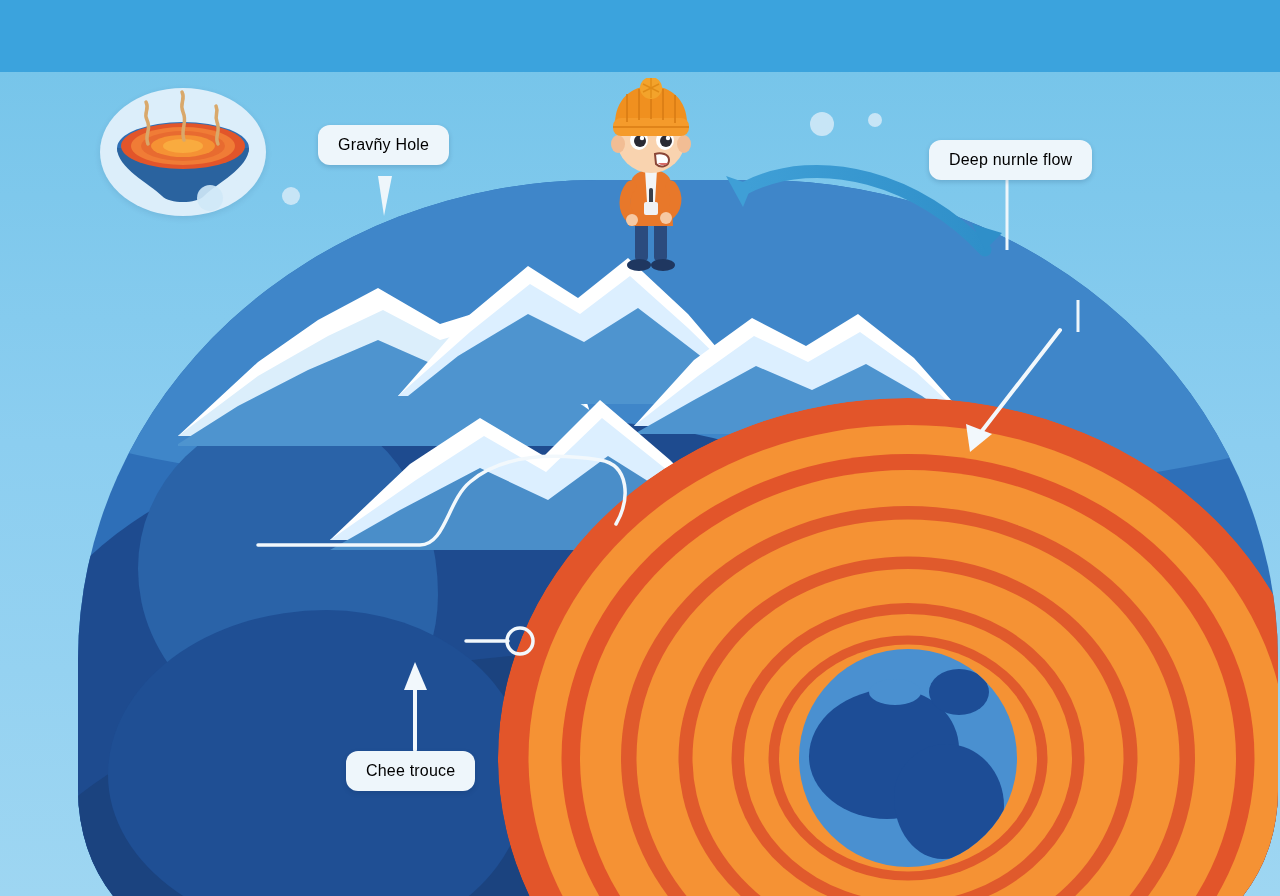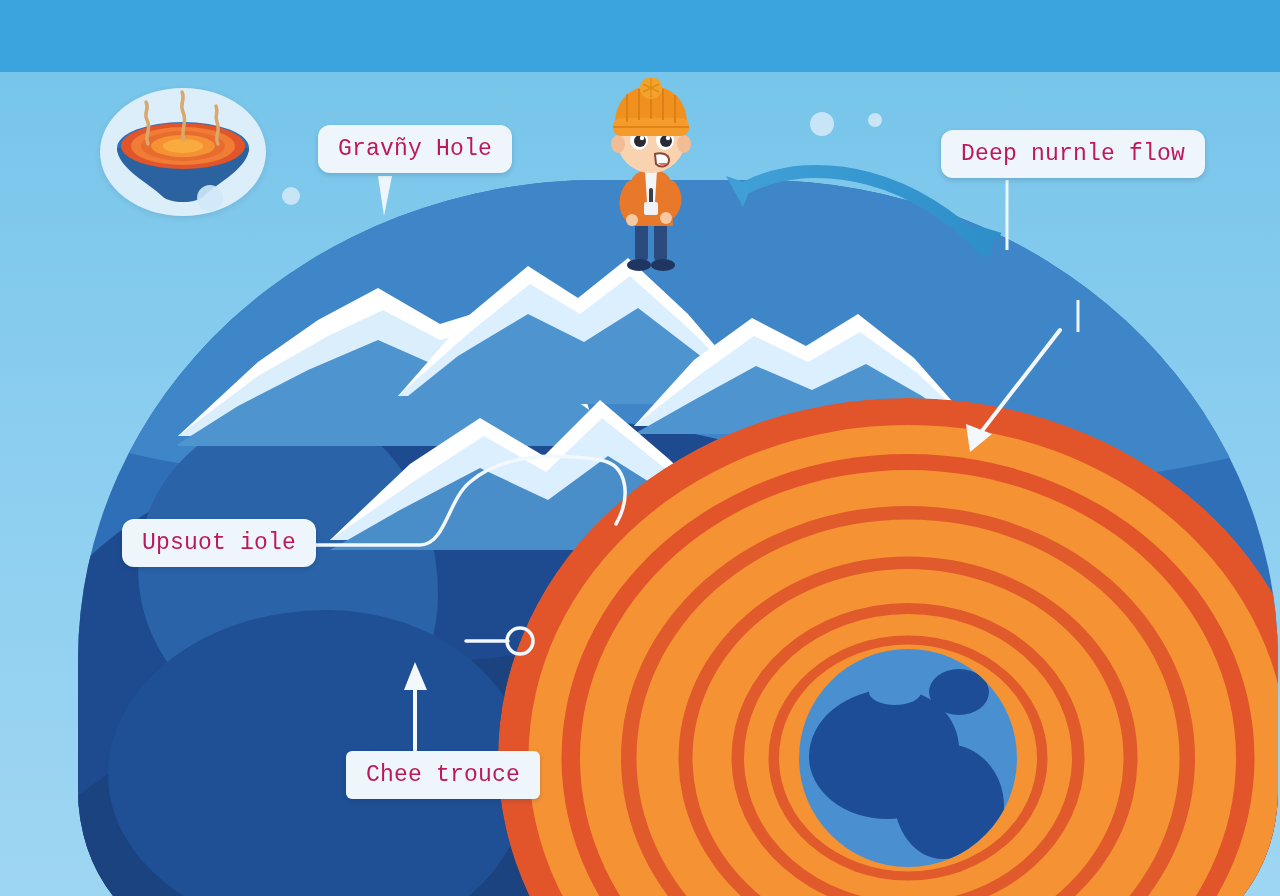--- a/index.html
+++ b/index.html
@@ -76,32 +76,32 @@
        border-radius:48% 52% 56% 44% / 46% 54% 46% 54%;}
   .cl3{left:130px;top:20px;width:60px;height:46px;border-radius:50%;}
   .cl4{left:70px;top:30px;width:52px;height:26px;border-radius:50%;background:#4a90d0;}
 
   
   .label{
     position:absolute;
     background:#eef6fb;
     border-radius:12px;
     padding:11px 20px;
-    font-family:Liberation Mono, monospace;
-    font-size:23px;
-    color:#be185d;
+    font-family:Liberation Sans, sans-serif;
+    font-size:16px;
+    color:#000000;
     white-space:nowrap;
     box-shadow:0 2px 5px rgba(10,40,80,.18);
     letter-spacing:.2px;
   }
   .lab-gravity{left:318px;top:125px;}
-  .lab-deep{left:929px;top:130px;margin-left:12px;}
+  .lab-deep{left:929px;top:140px;}
   .lab-mantle{left:1022px;top:280px;}
   .lab-upshot{left:122px;top:519px;}
-  .lab-trench{left:346px;top:751px;border-radius:6px;}
+  .lab-trench{left:346px;top:751px;}
 
   
   .bubble{
     position:absolute;left:100px;top:88px;width:166px;height:128px;
     background:#dceefa;border-radius:50%;
     box-shadow:0 2px 6px rgba(10,40,80,.10);
   }
   .bubble-tail{
     position:absolute;left:226px;top:178px;
     width:0;height:0;
@@ -299,17 +299,16 @@
   <div class="dot" style="left:282px;top:187px;width:18px;height:18px;"></div>
   <div class="dot" style="left:810px;top:112px;width:24px;height:24px;"></div>
   <div class="dot" style="left:868px;top:113px;width:14px;height:14px;"></div>
   <div class="dot" style="left:197px;top:185px;width:26px;height:26px;"></div>
 
   <div class="label lab-gravity">Gravñy Hole</div>
 
   <div class="label lab-deep">Deep nurnle flow</div>
 
 
-  <div class="label lab-upshot">Upsuot iole</div>
 
   <div class="label lab-trench">Chee trouce</div>
 
 </div>
 
 </body></html>

